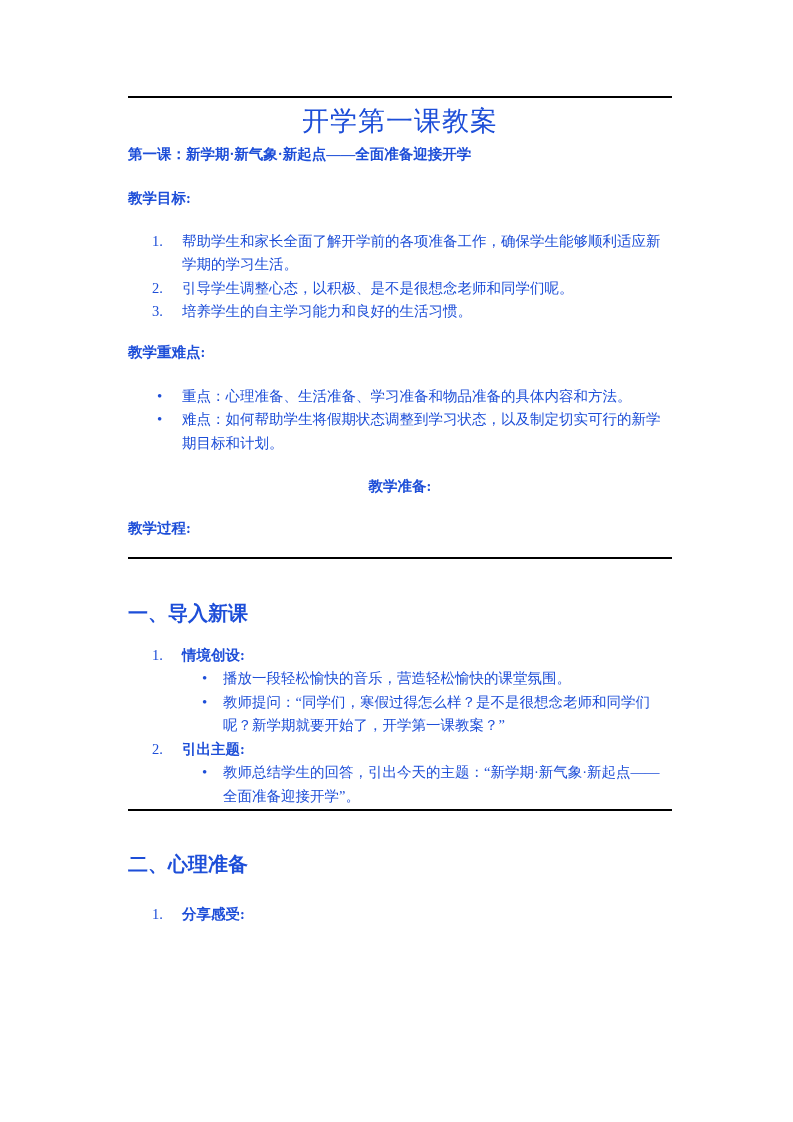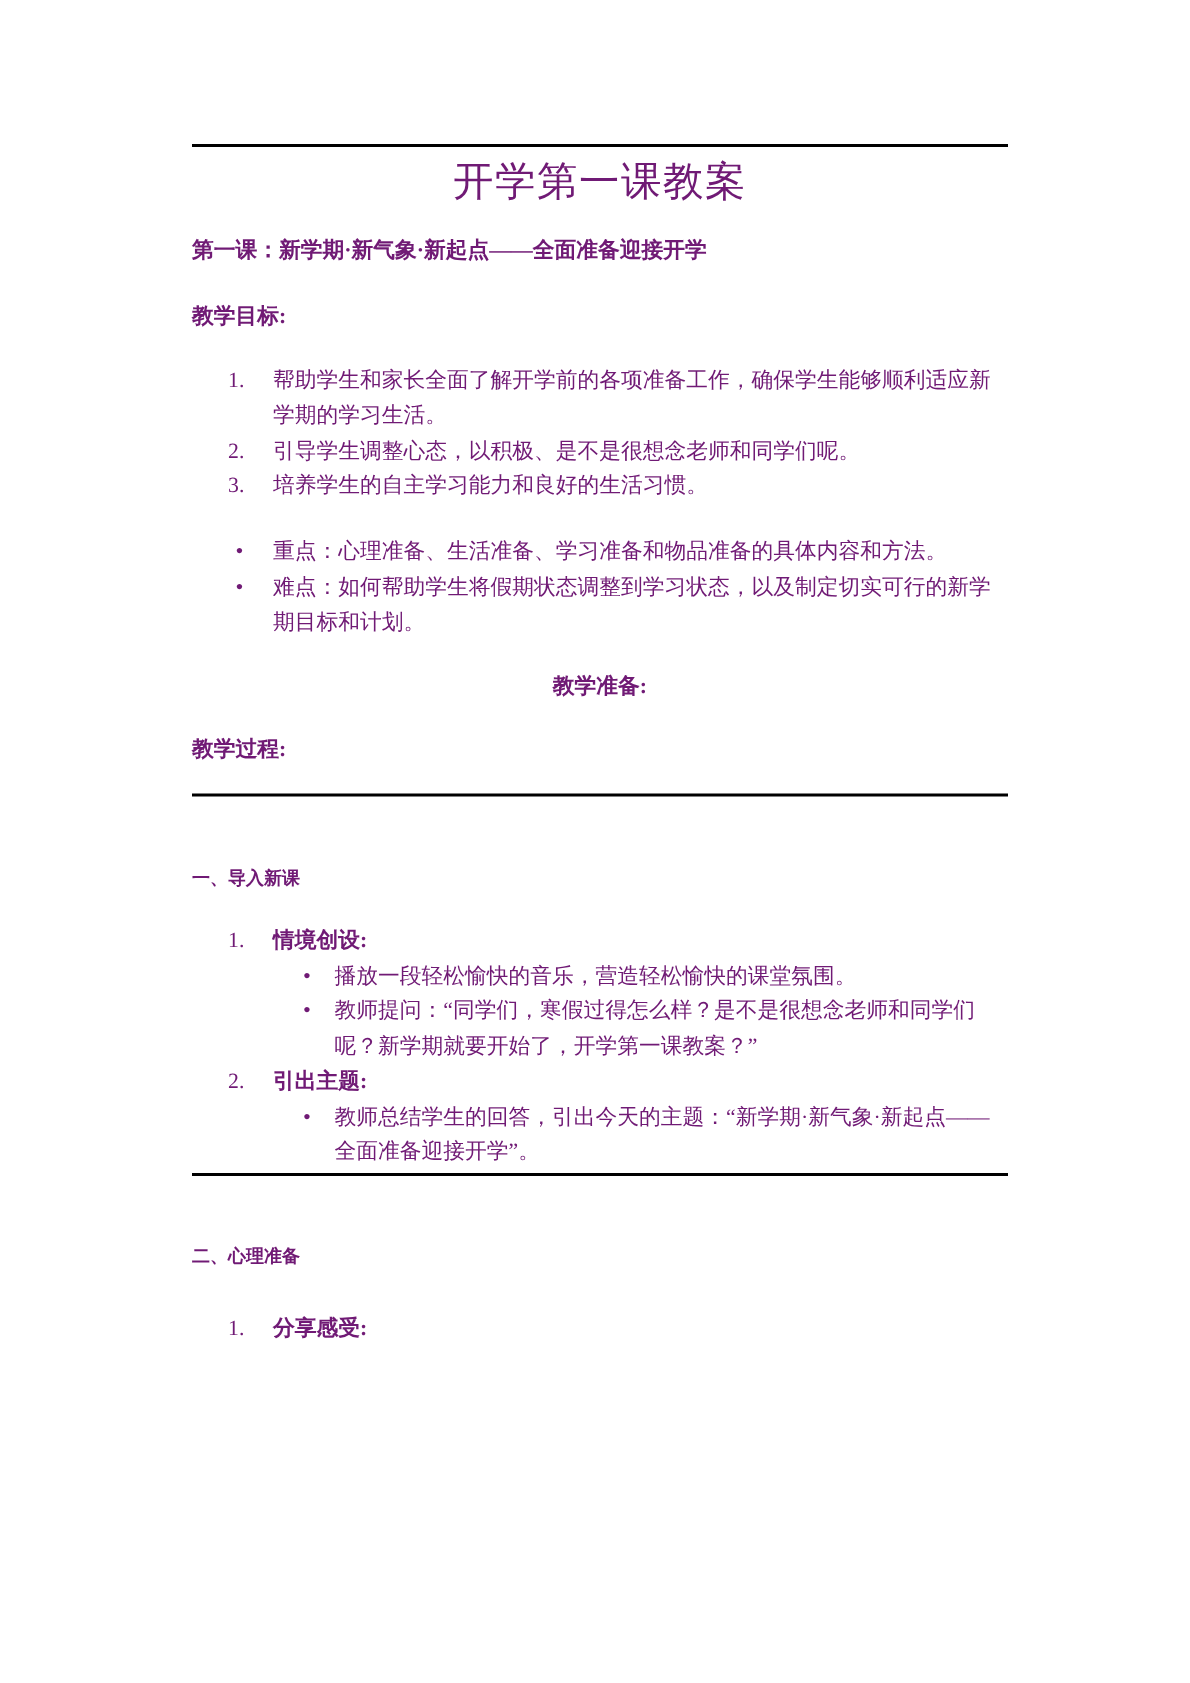--- a/index.html
+++ b/index.html
@@ -5,21 +5,21 @@
   html, body {
     margin: 0;
     padding: 0;
     background: #ffffff;
   }
   .page {
     position: relative;
     width: 793px;
     height: 1122px;
     background: #ffffff;
-    color: #701a75;
+    color: #1d4ed8;
     font-family: "Liberation Serif", "DejaVu Serif", serif;
     overflow: hidden;
   }
   .content {
     margin-left: 128px;
     width: 544px;
   }
   .rule {
     border: none;
     border-top: 2px solid #000000;
@@ -38,29 +38,29 @@
     text-align: center;
     letter-spacing: 1px;
   }
   .para {
     margin: 0;
     font-size: 14.5px;
     line-height: 23.5px;
   }
   .b { font-weight: 700; }
 
-  .subtitle    { margin-top: 18px; }
+  .subtitle    { margin-top: 5px; }
   .sec-goals   { margin-top: 20px; }
   .sec-key     { margin-top: 17px; }
   .sec-prep    { margin-top: 19.5px; text-align: center; }
   .sec-process { margin-top: 18.5px; }
 
   .part-heading {
     margin: 0;
-    font-size: 12px;
+    font-size: 20px;
     line-height: 23.5px;
     font-weight: 700;
   }
   .part1-heading { margin-top: 43px; }
   .part2-heading { margin-top: 42px; }
 
   .list { margin: 0; padding: 0; }
   .list-goals   { margin-top: 19.5px; }
   .list-key     { margin-top: 20.5px; }
   .list-prep    { margin-top: 18.5px; }
@@ -117,20 +117,21 @@
       <div class="row num">
         <span class="mk">2.</span>
         <span class="txt">引导学生调整心态，以积极、是不是很想念老师和同学们呢。</span>
       </div>
       <div class="row num">
         <span class="mk">3.</span>
         <span class="txt">培养学生的自主学习能力和良好的生活习惯。</span>
       </div>
     </div>
 
+    <p class="para b sec-key">教学重难点:</p>
 
     <div class="list list-key">
       <div class="row bullet">重点：心理准备、生活准备、学习准备和物品准备的具体内容和方法。</div>
       <div class="row bullet">难点：如何帮助学生将假期状态调整到学习状态，以及制定切实可行的新学期目标和计划。</div>
     </div>
 
     <p class="para b sec-prep">教学准备:</p>
 
 
     <p class="para b sec-process">教学过程:</p>

